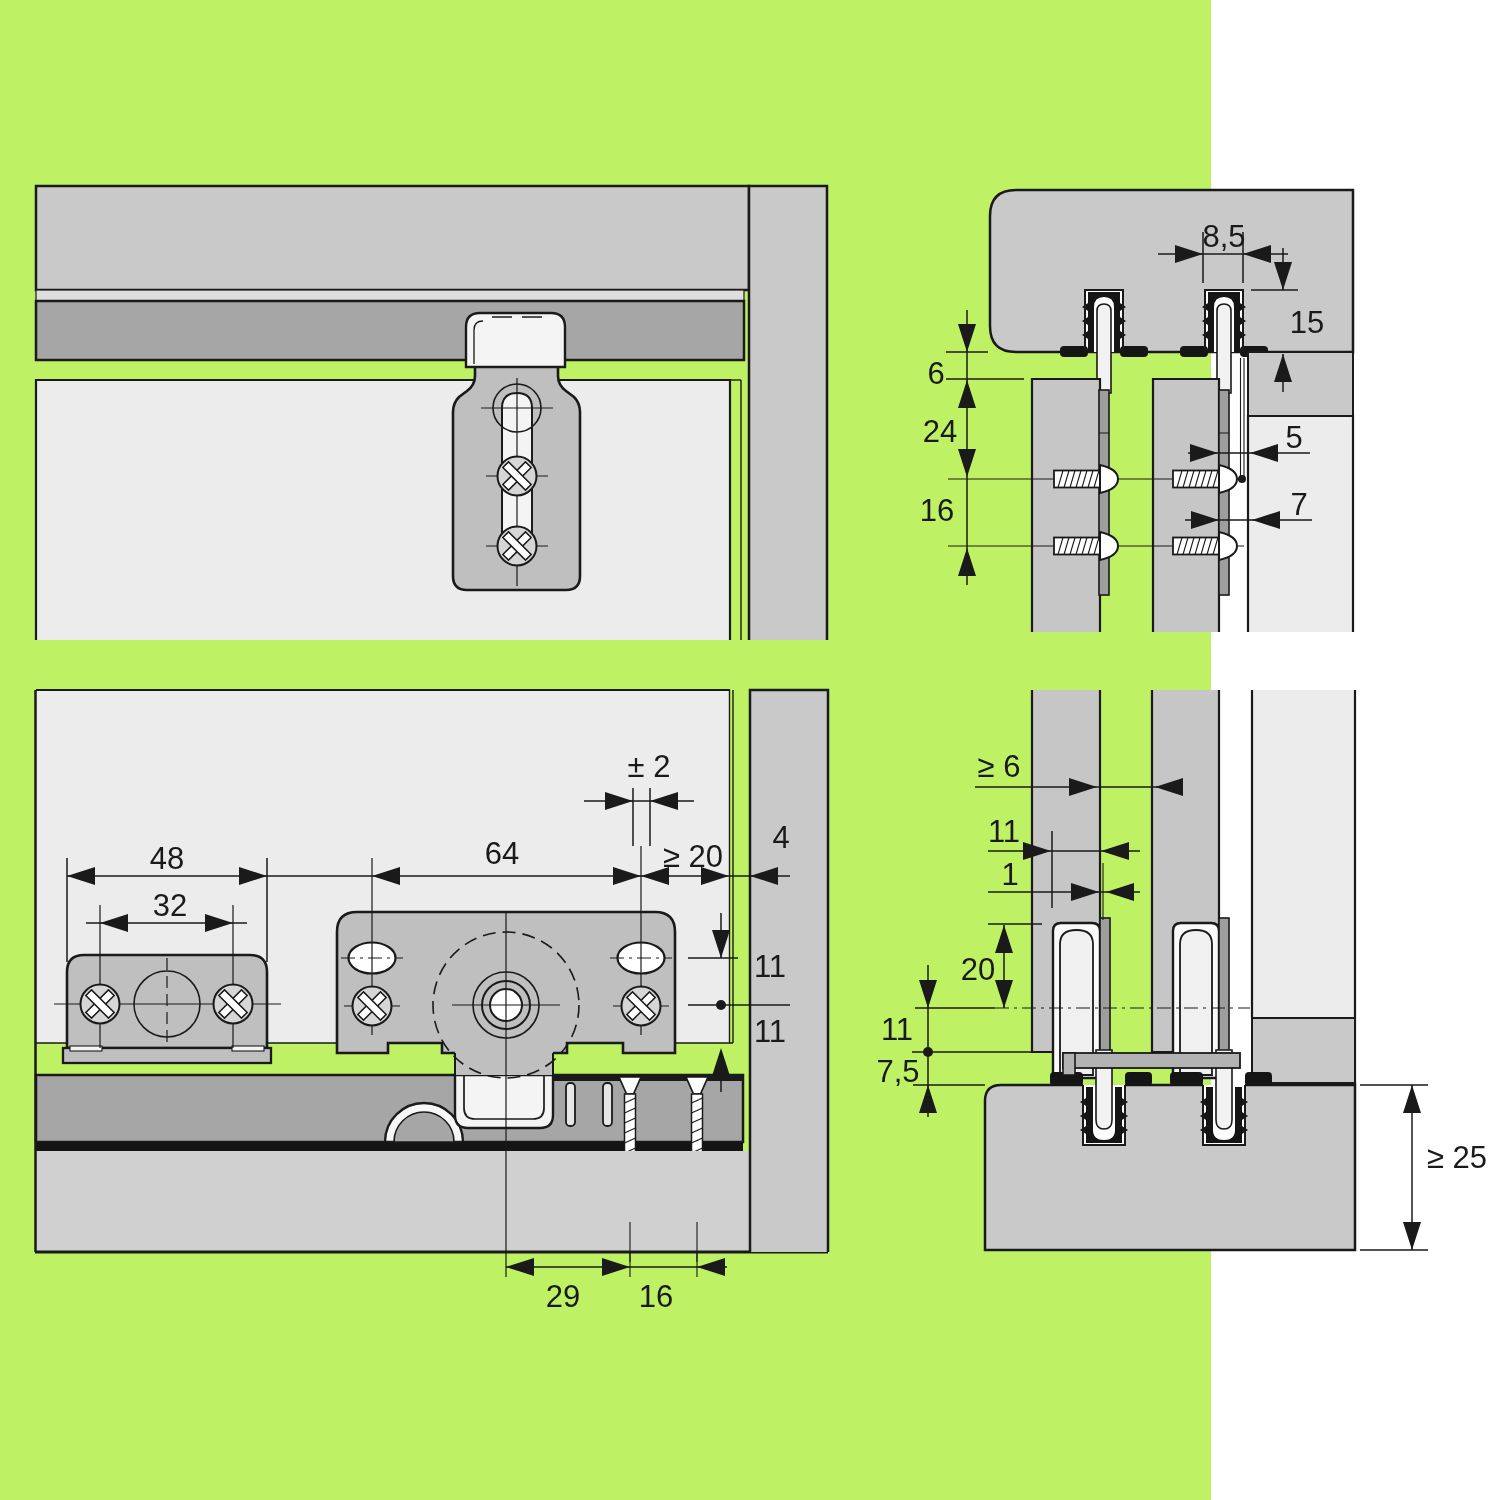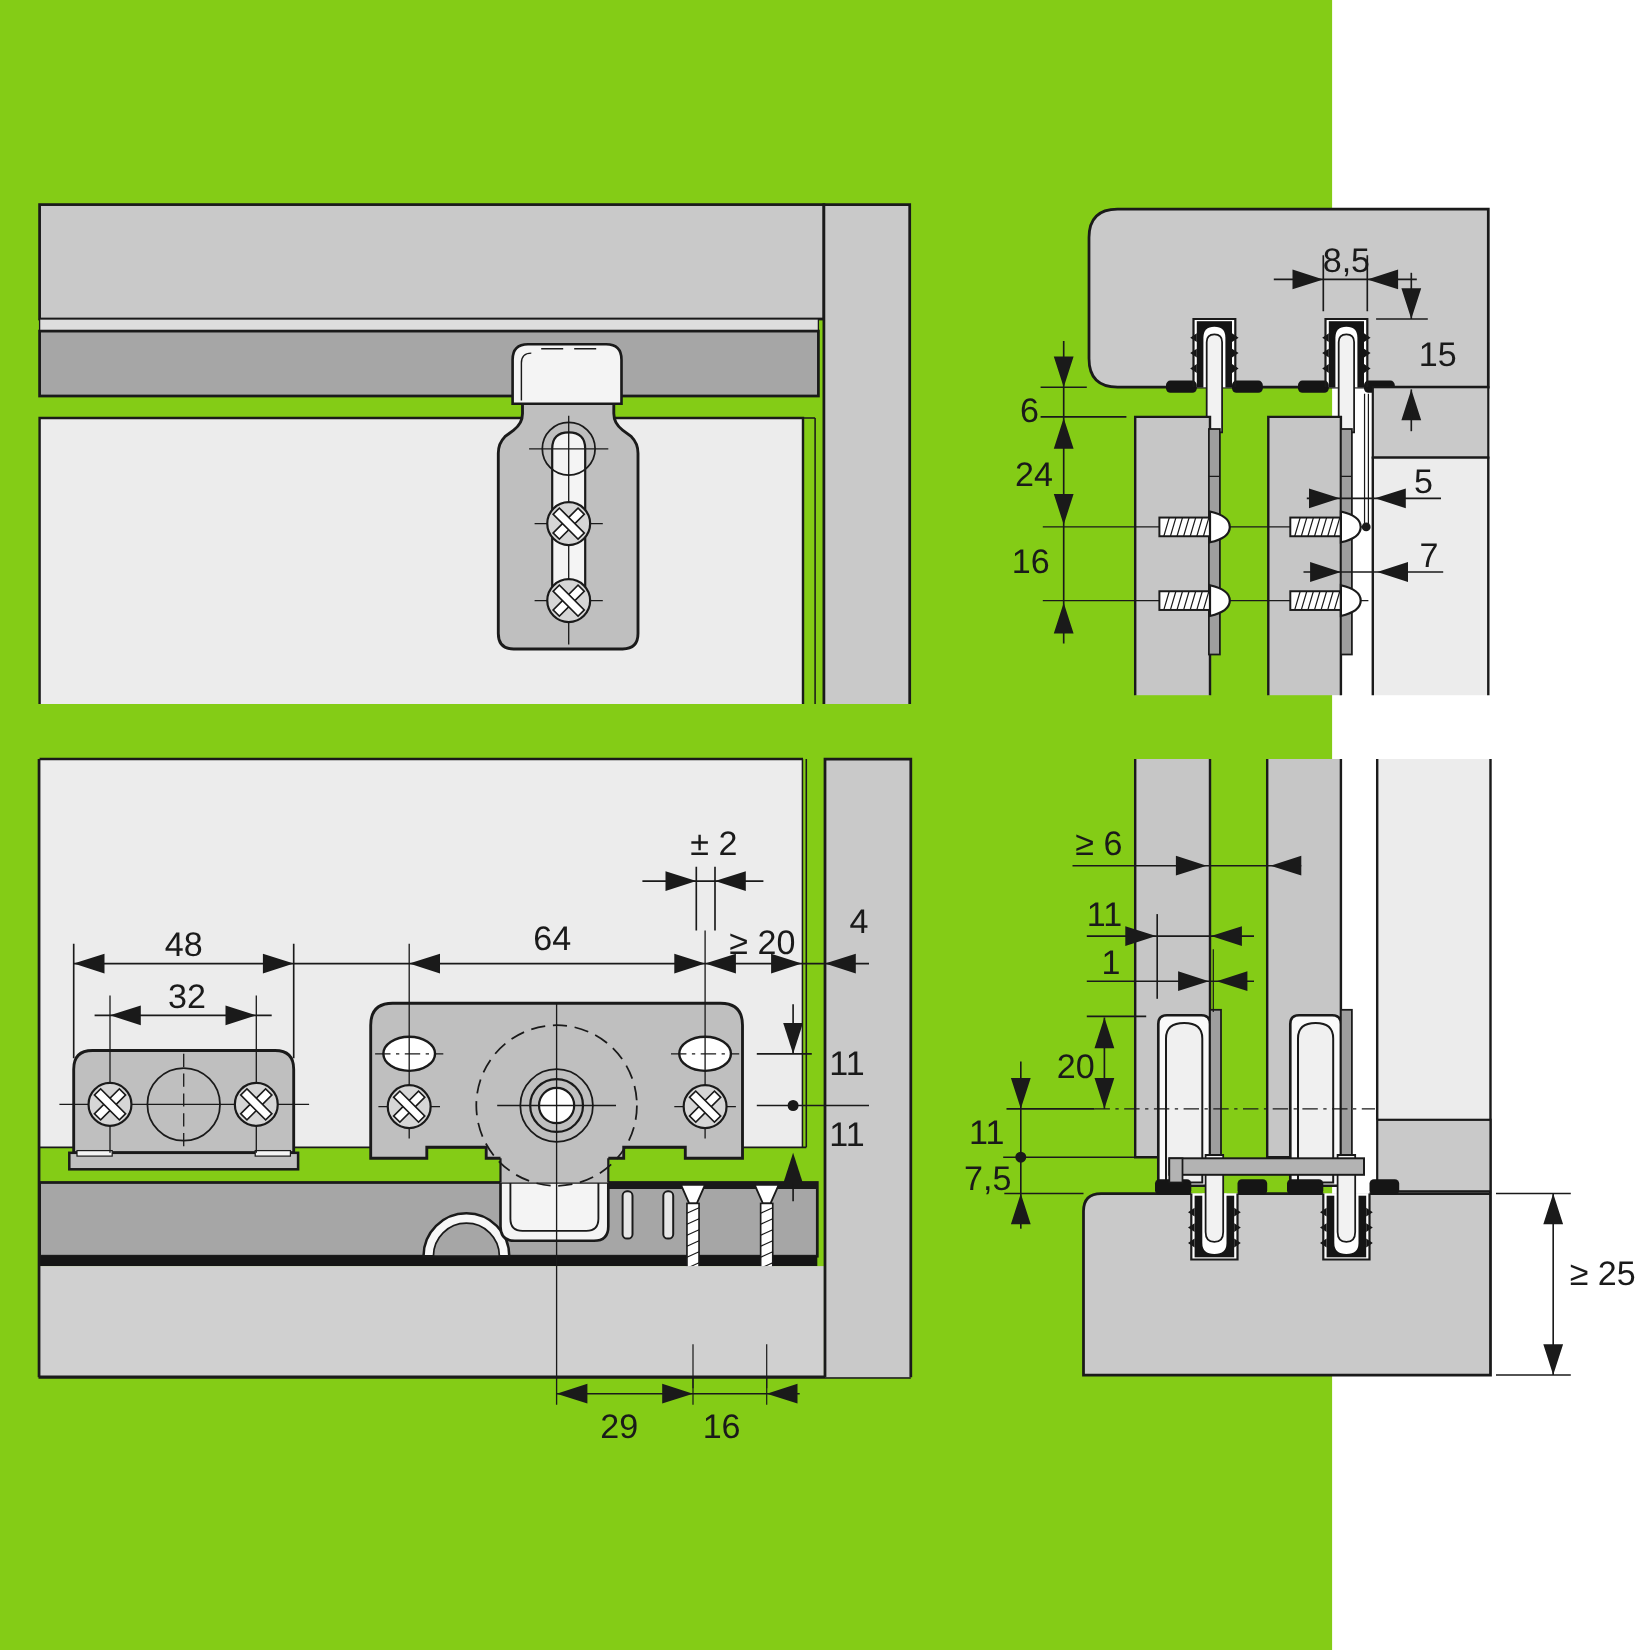--- a/index.html
+++ b/index.html
@@ -1,16 +1,16 @@
 <!DOCTYPE html>
 <html style="--ink: #1a1a1a; --panel-light: #ececec; --panel-med: #c9c9c9; --panel-dark: #a6a6a6; --door-section: #c6c6c6; --bracket: #bfbfbf; --floor: #d0d0d0; --strap: #9e9e9e; --white-part: #f4f4f4; --black-part: #151515;"><head>
 <meta charset="utf-8">
 <style>
   html,body{margin:0;padding:0;background:#fff}
-  #stage{width:1211px;height:1500px;position:relative;background:#84cc16}
+  #stage{width:1211px;height:1500px;position:relative;background:#bef264}
   svg{display:block}
   .fm{fill:var(--panel-med)}
   .fl{fill:var(--panel-light)}
   .fd{fill:var(--door-section)}
   .ffloor{fill:var(--floor)}
   .edge{fill:none;stroke:var(--ink)}
   .part-med{fill:var(--panel-med);stroke:var(--ink)}
   .part-dark{fill:var(--panel-dark);stroke:var(--ink)}
   .part-bracket{fill:var(--bracket);stroke:var(--ink)}
   .part-white{fill:var(--white-part);stroke:var(--ink)}

